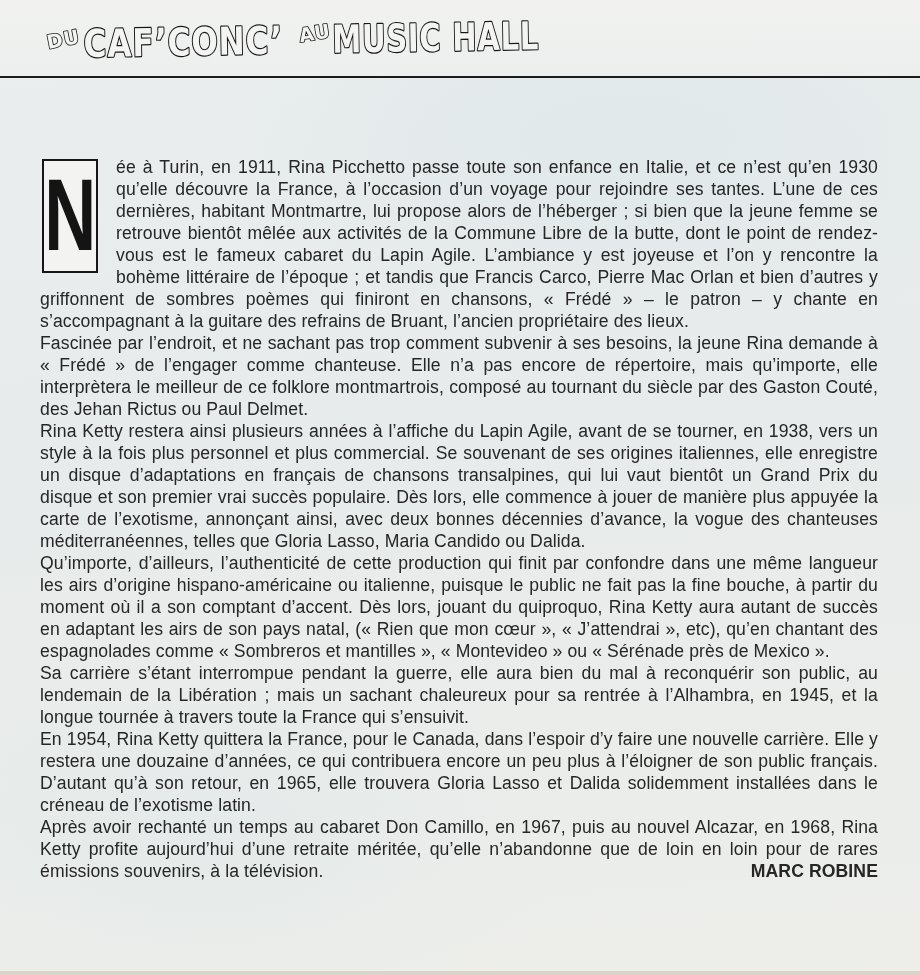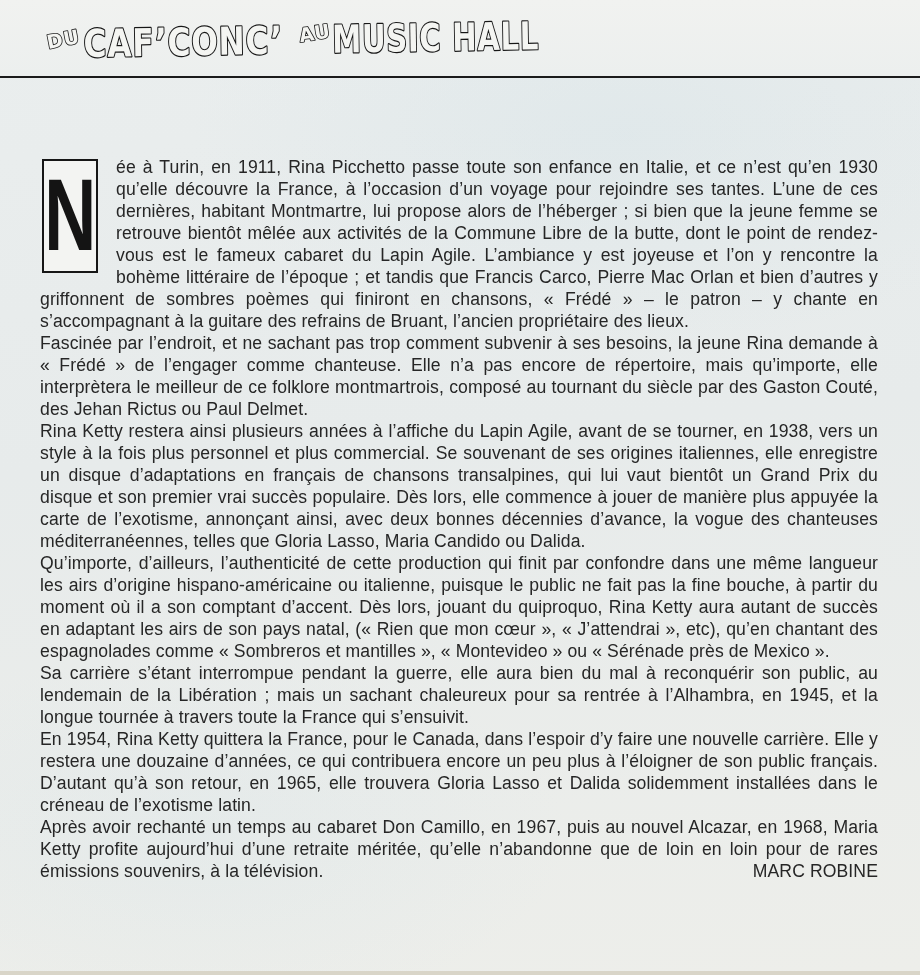--- a/index.html
+++ b/index.html
@@ -68,21 +68,21 @@
   }
   .dropcap-letter {
     font-size: 100px;
     font-weight: bold;
     line-height: 1;
     color: #141414;
     transform: scaleX(0.72) scaleY(1.02) translateY(-2px);
   }
   .signature {
     text-align: right;
-    font-weight: normal;
+    font-weight: bold;
     margin-top: -22px;
     line-height: 22px;
   }
 </style>
 </head>
 <body>
 
 <div class="page">
 
   <div class="header">
@@ -100,17 +100,17 @@
     <p>
       <span class="dropcap-box">
         <span class="dropcap-letter">N</span>
       </span><span>ée à Turin, en 1911, Rina Picchetto passe toute son enfance en Italie, et ce n’est qu’en 1930 qu’elle découvre la France, à l’occasion d’un voyage pour rejoindre ses tantes. L’une de ces dernières, habitant Montmartre, lui propose alors de l’héberger ; si bien que la jeune femme se retrouve bientôt mêlée aux activités de la Commune Libre de la butte, dont le point de rendez-vous est le fameux cabaret du Lapin Agile. L’ambiance y est joyeuse et l’on y rencontre la bohème littéraire de l’époque ; et tandis que Francis Carco, Pierre Mac Orlan et bien d’autres y griffonnent de sombres poèmes qui finiront en chansons, « Frédé » – le patron – y chante en s’accompagnant à la guitare des refrains de Bruant, l’ancien propriétaire des lieux.</span>
     </p>
     <p>Fascinée par l’endroit, et ne sachant pas trop comment subvenir à ses besoins, la jeune Rina demande à « Frédé » de l’engager comme chanteuse. Elle n’a pas encore de répertoire, mais qu’importe, elle interprètera le meilleur de ce folklore montmartrois, composé au tournant du siècle par des Gaston Couté, des Jehan Rictus ou Paul Delmet.</p>
     <p>Rina Ketty restera ainsi plusieurs années à l’affiche du Lapin Agile, avant de se tourner, en 1938, vers un style à la fois plus personnel et plus commercial. Se souvenant de ses origines italiennes, elle enregistre un disque d’adaptations en français de chansons transalpines, qui lui vaut bientôt un Grand Prix du disque et son premier vrai succès populaire. Dès lors, elle commence à jouer de manière plus appuyée la carte de l’exotisme, annonçant ainsi, avec deux bonnes décennies d’avance, la vogue des chanteuses méditerranéennes, telles que Gloria Lasso, Maria Candido ou Dalida.</p>
     <p>Qu’importe, d’ailleurs, l’authenticité de cette production qui finit par confondre dans une même langueur les airs d’origine hispano-américaine ou italienne, puisque le public ne fait pas la fine bouche, à partir du moment où il a son comptant d’accent. Dès lors, jouant du quiproquo, Rina Ketty aura autant de succès en adaptant les airs de son pays natal, (« Rien que mon cœur », « J’attendrai », etc), qu’en chantant des espagnolades comme « Sombreros et mantilles », « Montevideo » ou « Sérénade près de Mexico ».</p>
     <p>Sa carrière s’étant interrompue pendant la guerre, elle aura bien du mal à reconquérir son public, au lendemain de la Libération ; mais un sachant chaleureux pour sa rentrée à l’Alhambra, en 1945, et la longue tournée à travers toute la France qui s’ensuivit.</p>
     <p>En 1954, Rina Ketty quittera la France, pour le Canada, dans l’espoir d’y faire une nouvelle carrière. Elle y restera une douzaine d’années, ce qui contribuera encore un peu plus à l’éloigner de son public français. D’autant qu’à son retour, en 1965, elle trouvera Gloria Lasso et Dalida solidemment installées dans le créneau de l’exotisme latin.</p>
-    <p>Après avoir rechanté un temps au cabaret Don Camillo, en 1967, puis au nouvel Alcazar, en 1968, Maria Ketty profite aujourd’hui d’une retraite méritée, qu’elle n’abandonne que de loin en loin pour de rares émissions souvenirs, à la télévision.</p>
+    <p>Après avoir rechanté un temps au cabaret Don Camillo, en 1967, puis au nouvel Alcazar, en 1968, Rina Ketty profite aujourd’hui d’une retraite méritée, qu’elle n’abandonne que de loin en loin pour de rares émissions souvenirs, à la télévision.</p>
     <div class="signature">MARC ROBINE</div>
   </div>
 
 </div>
 
 </body></html>

